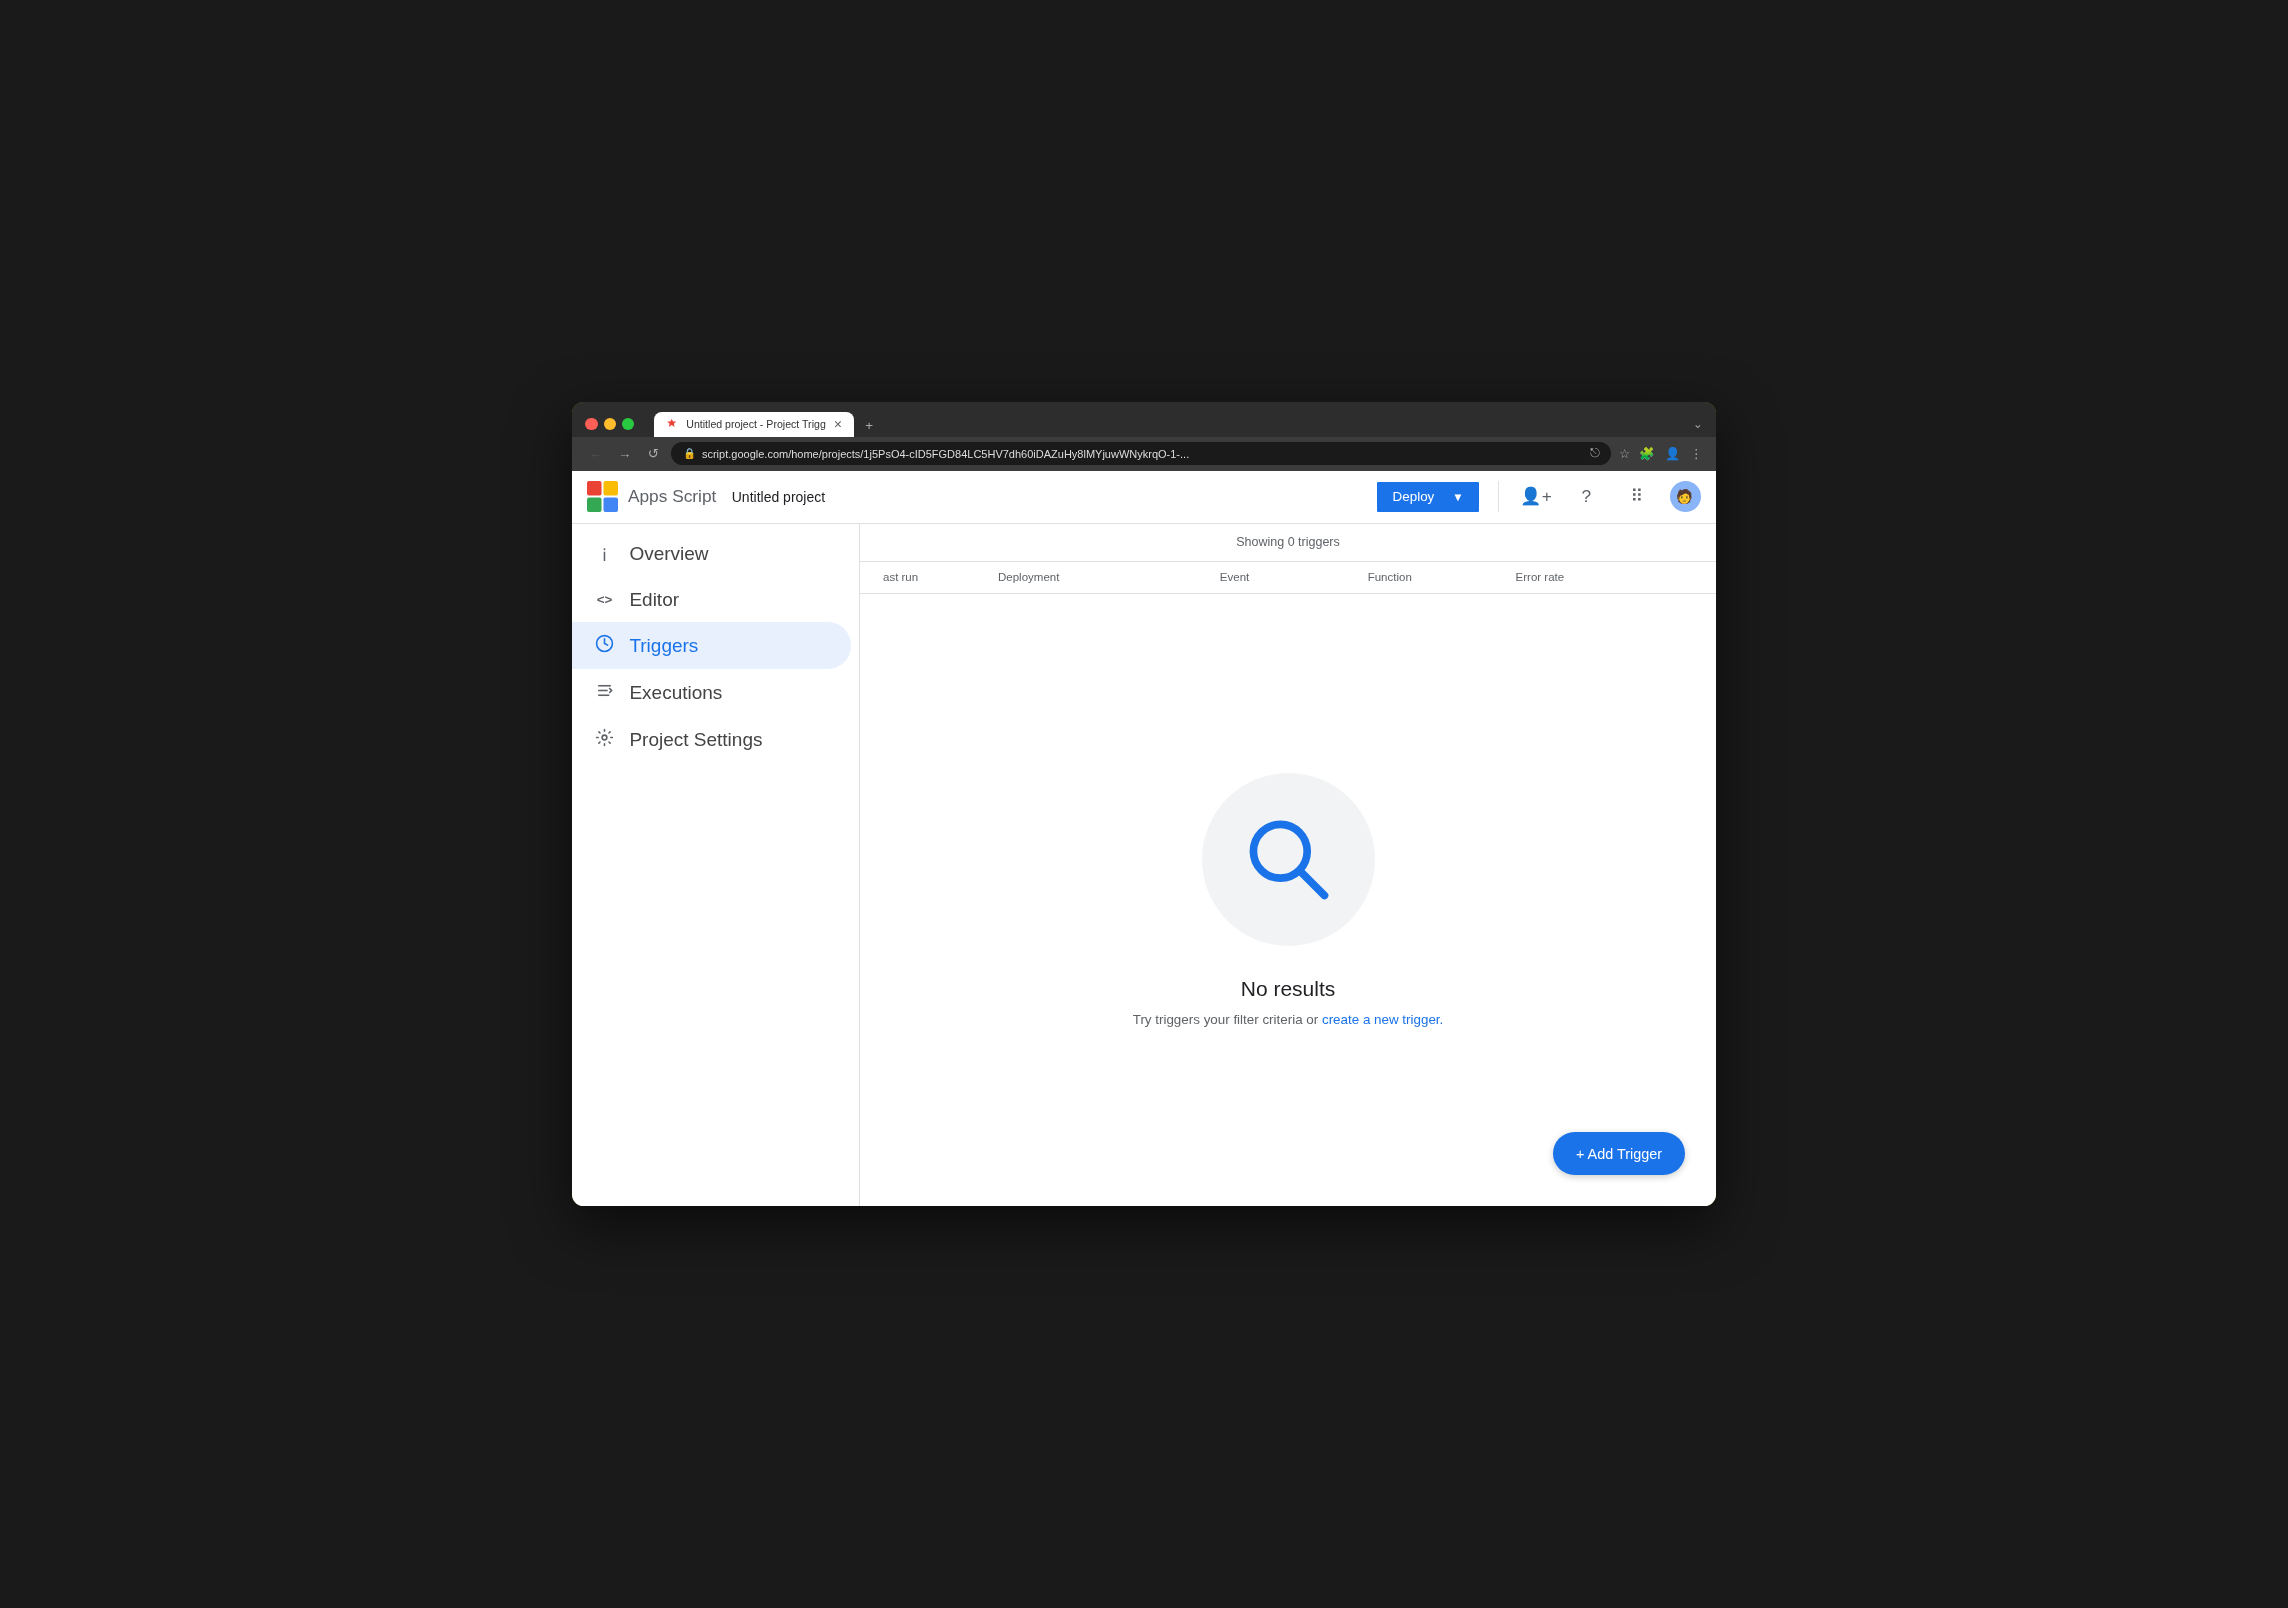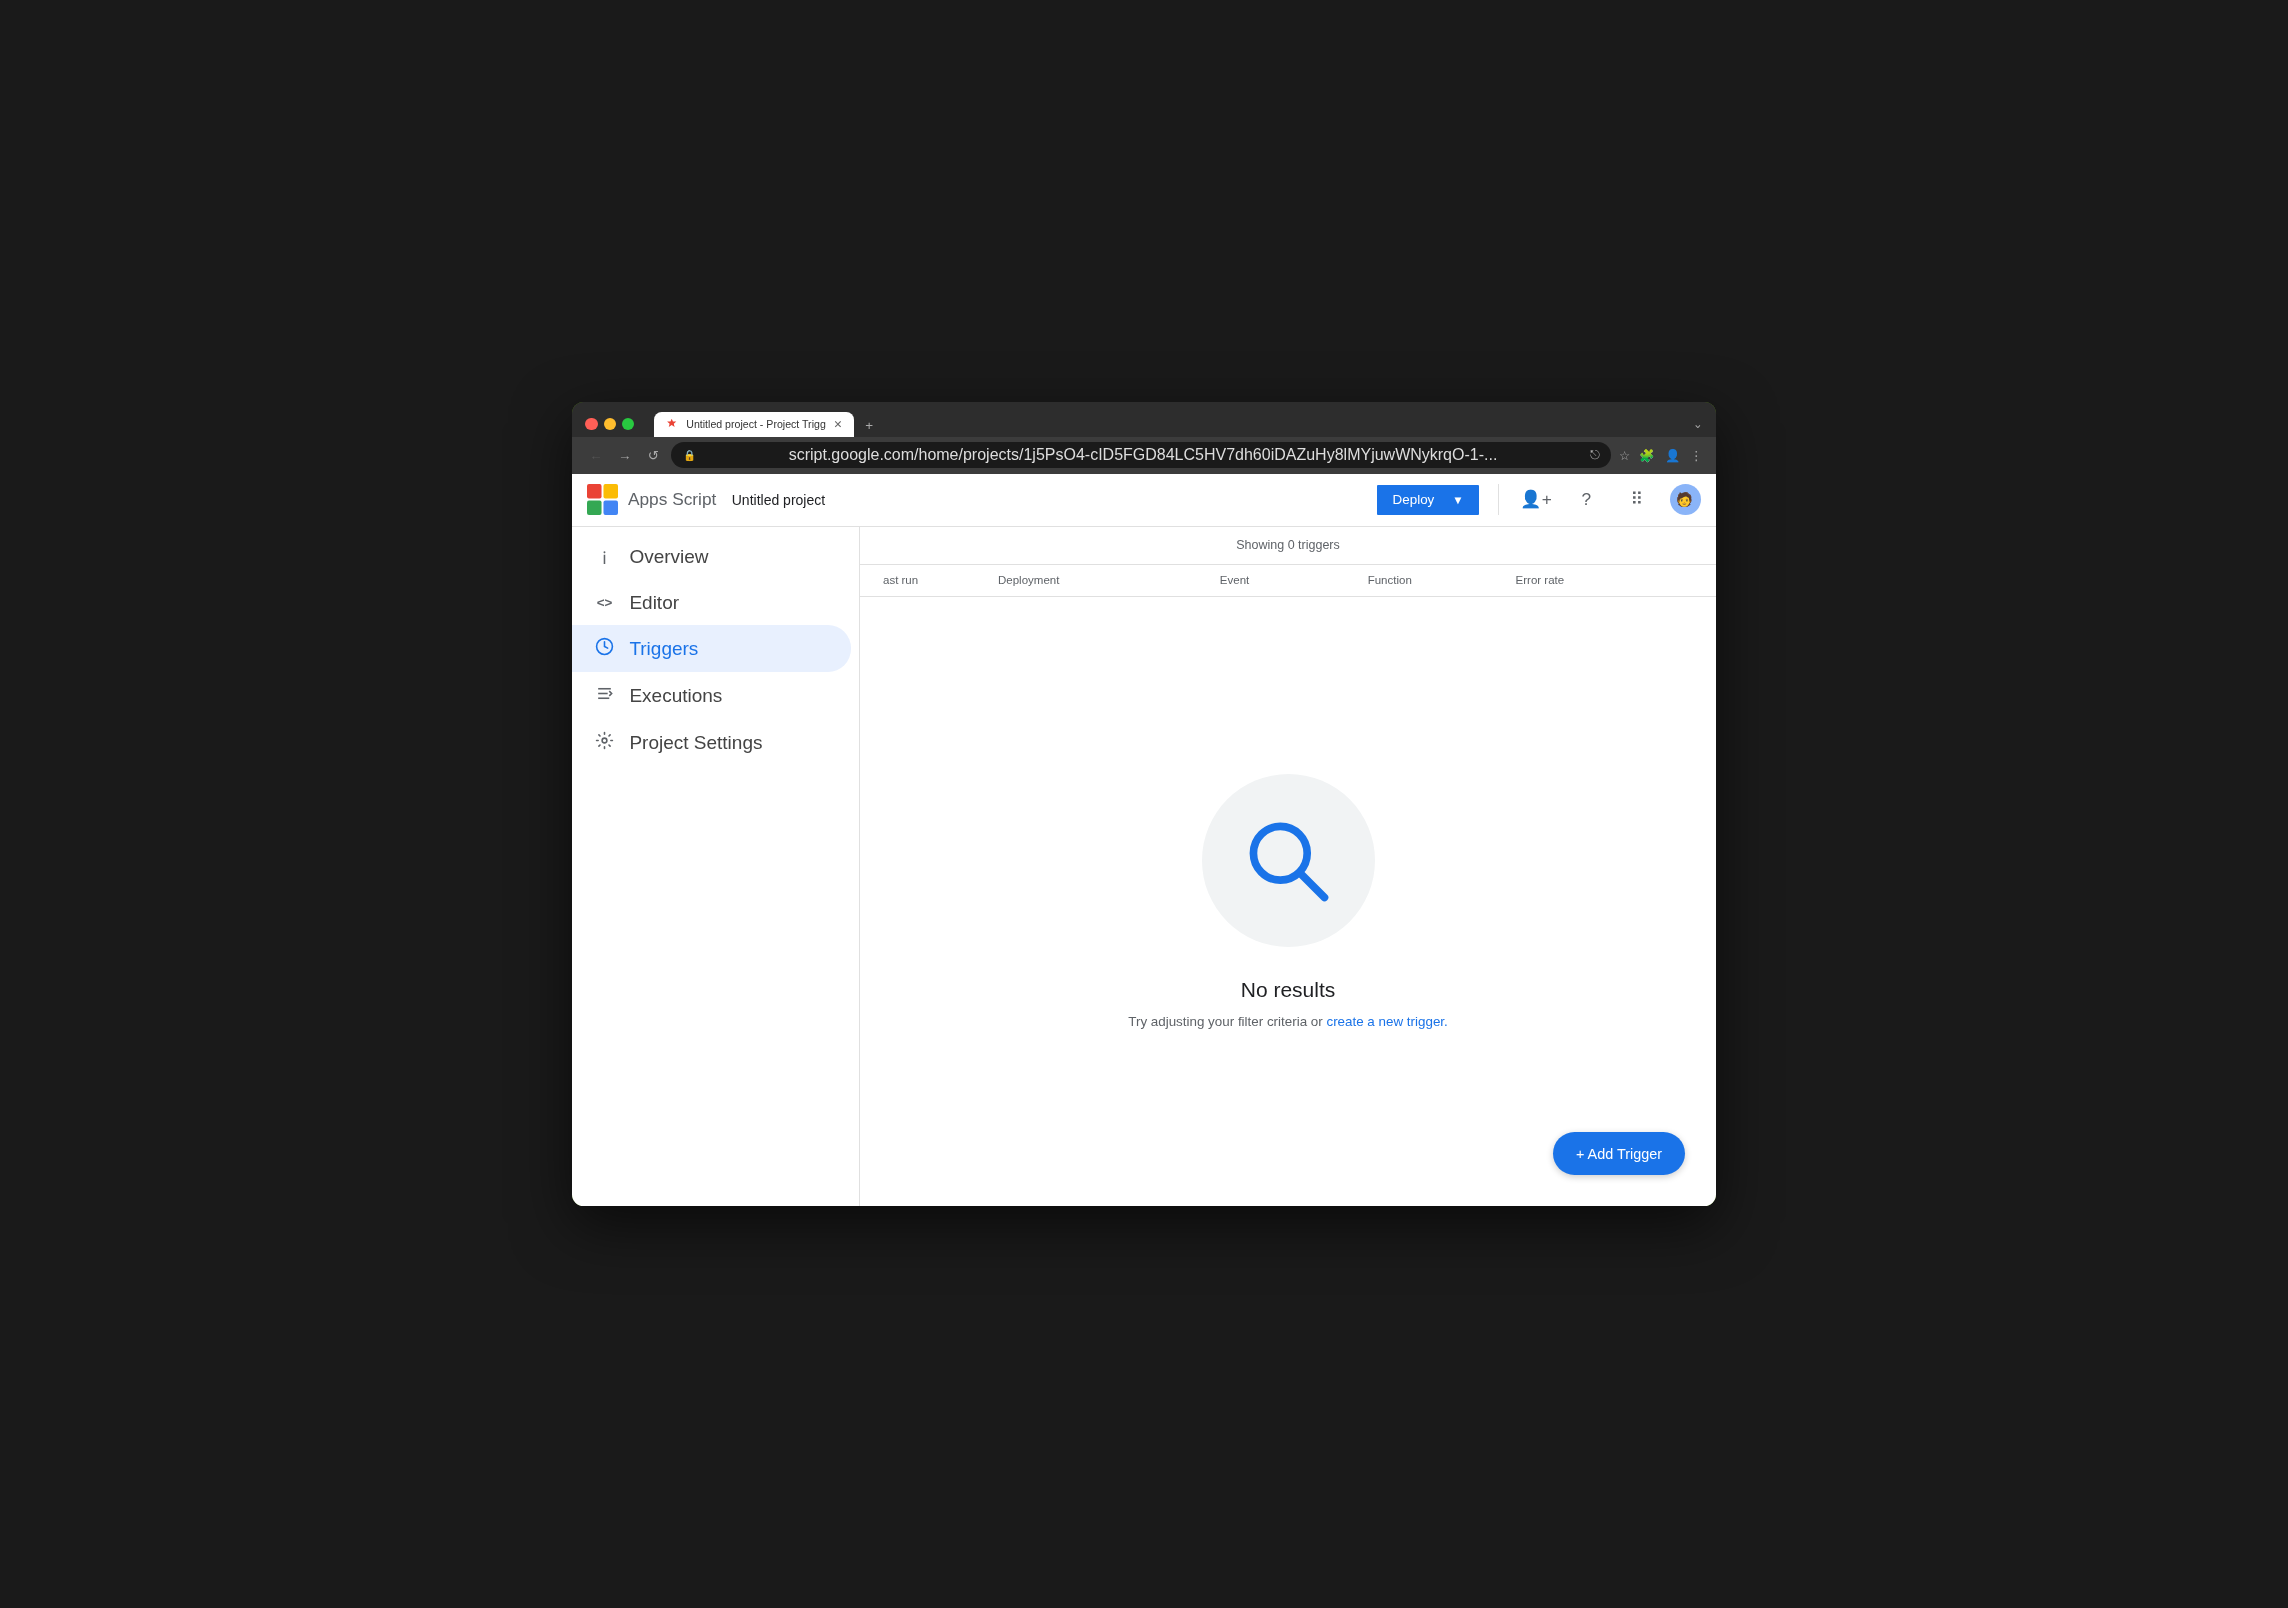--- a/index.html
+++ b/index.html
@@ -138,27 +138,26 @@
       padding: 3.8px 11.5px;
       gap: 5.8px;
     }
 
     .lock-icon {
       color: #aaa;
       font-size: 10.6px;
     }
 
     .address-text {
-      font-size: 16px;
+      font-size: 11px;
       color: #ddd;
       white-space: nowrap;
       overflow: hidden;
       text-overflow: ellipsis;
       flex: 1;
-      text-align: center;
     }
 
     .address-actions {
       display: flex;
       gap: 9.6px;
       align-items: center;
     }
 
     .addr-icon {
       color: #aaa;
@@ -551,21 +550,21 @@
         <div class="content-relative">
           <div class="empty-state">
             <div class="search-illustration">
               <svg class="search-svg" viewBox="0 0 100 100">
                 <circle cx="42" cy="42" r="28" stroke="#1a73e8" stroke-width="8" fill="none"></circle>
                 <line x1="62" y1="62" x2="88" y2="88" stroke="#1a73e8" stroke-width="8" stroke-linecap="round"></line>
               </svg>
             </div>
             <h2 class="no-results-title">No results</h2>
             <p class="no-results-desc">
-              <span>Try adjusting your filter criteria or </span><a href="#">create a new trigger.</a>
+              <span>Try triggers your filter criteria or </span><a href="#">create a new trigger.</a>
             </p>
           </div>
 
           <button class="add-trigger-btn">
             <span>+ Add Trigger</span>
           </button>
         </div>
       </div>
     </div>
   </div>

